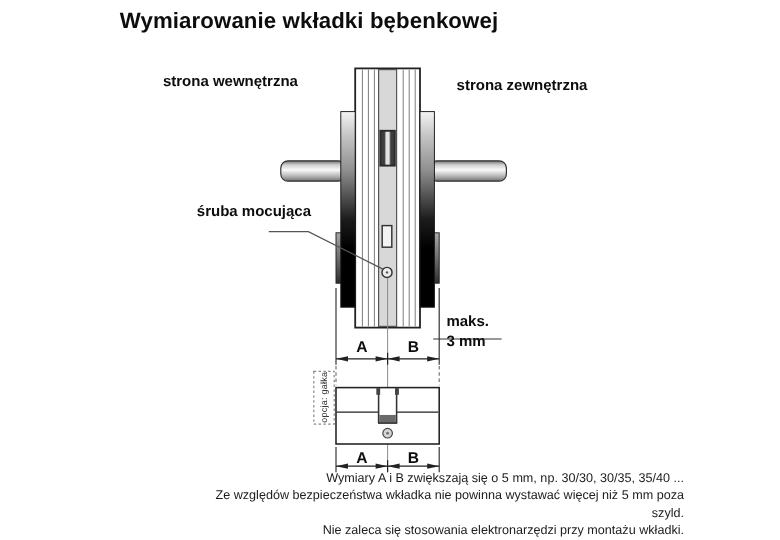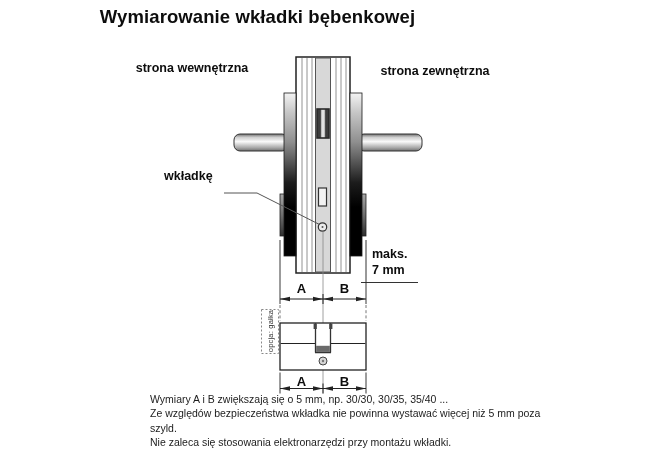--- a/index.html
+++ b/index.html
@@ -14,32 +14,32 @@
     left:0;top:6px;width:515px;text-align:center;
     font-size:18.5px;font-weight:bold;letter-spacing:0.1px;color:#0d0d0d;
   }
   .side-label{
     font-size:12.5px;font-weight:bold;text-align:center;width:200px;color:#0d0d0d;
   }
   .screw-label{
     left:164px;top:168px;font-size:12.5px;font-weight:bold;line-height:16.5px;color:#0d0d0d;
   }
   .max-label{
-    left:372px;top:246px;font-size:12.5px;font-weight:bold;line-height:16px;color:#0d0d0d;
+    left:372px;top:260px;font-size:12.5px;font-weight:bold;line-height:16px;color:#0d0d0d;
   }
   .dim-label{
     width:30px;text-align:center;font-size:13px;font-weight:bold;color:#0d0d0d;
   }
   .knob-label{
     left:270px;top:331px;transform:translate(-50%,-50%) rotate(-90deg);
     font-size:7.5px;color:#333;white-space:nowrap;letter-spacing:0.2px;
   }
   .notes{left:150px;top:392px;width:420px;color:#1c1c1c;}
   .notes-heading{font-size:11px;font-weight:bold;margin-bottom:2px;}
-  .notes-line{font-size:10.5px;line-height:14.4px;}
+  .notes-line{font-size:10.5px;line-height:14.4px;text-align:right;}
   svg{position:absolute;left:0;top:0;}
 </style>
 </head>
 <body>
 
 <svg width="650" height="450" viewBox="0 0 650 450">
   <defs>
     <linearGradient id="plateGrad" x1="0" y1="0" x2="0" y2="1">
       <stop offset="0" stop-color="#f4f4f4"></stop>
       <stop offset="0.12" stop-color="#c6c6c6"></stop>
@@ -152,26 +152,26 @@
     <polygon points="366,388.5 356,386.3 356,390.7" fill="#222" stroke="none"></polygon>
   </g>
 </svg>
 
 <div class="abs title">Wymiarowanie wkładki bębenkowej</div>
 
 <div class="abs side-label" style="left:92px;top:61px;">strona wewnętrzna</div>
 <div class="abs side-label" style="left:335px;top:64px;text-align:center;">strona zewnętrzna</div>
 
 <div class="abs screw-label">
-  <div>wkładkę</div>
+  <div>śruba mocująca</div>
 </div>
 
 <div class="abs max-label">
   <div>maks.</div>
-  <div>7 mm</div>
+  <div>3 mm</div>
 </div>
 
 <div class="abs dim-label" style="left:286.5px;top:281px;">A</div>
 <div class="abs dim-label" style="left:329.5px;top:281px;">B</div>
 <div class="abs dim-label" style="left:286.5px;top:373.5px;">A</div>
 <div class="abs dim-label" style="left:329.5px;top:373.5px;">B</div>
 
 <div class="abs knob-label">opcja: gałka</div>
 
 <div class="abs notes">

